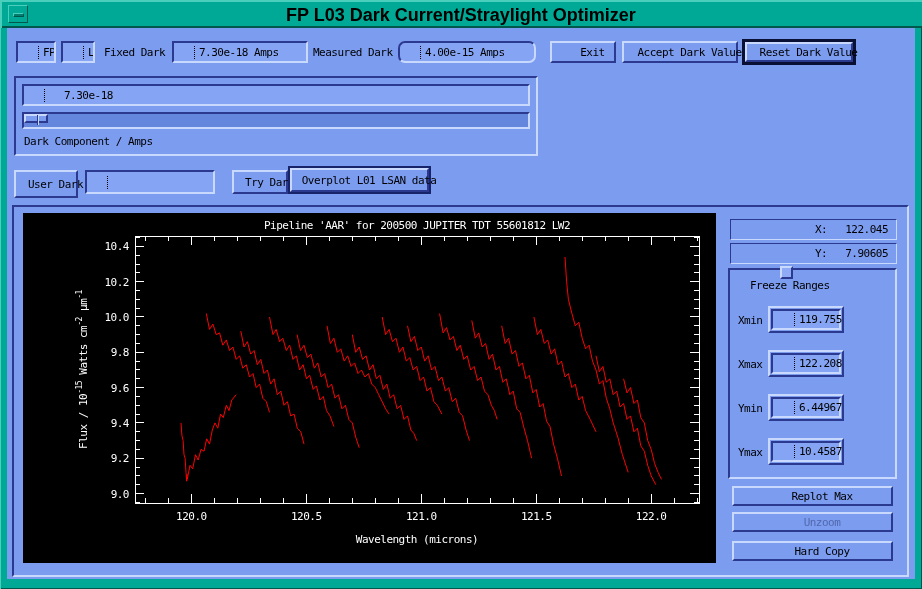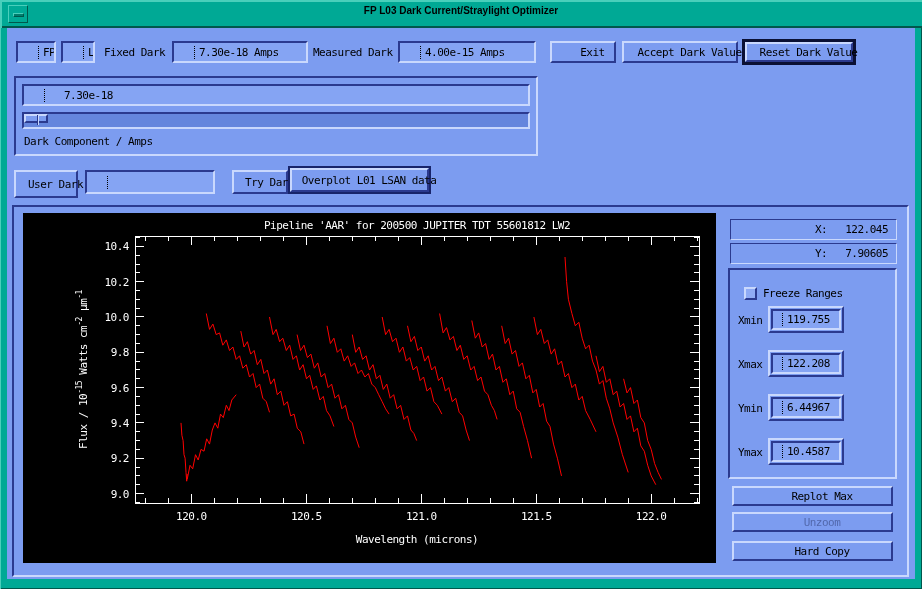--- a/index.html
+++ b/index.html
@@ -7,21 +7,21 @@
     --bg:#7c9cf0; --bg-field:#85a4f3; --lt:#c9d8fd; --dk:#2b3a8f;
     --trough:#6586dd; --ring:#0a1034;
   }
   *{margin:0;padding:0;box-sizing:border-box;}
   html,body{width:922px;height:589px;}
   body{font-family:"DejaVu Sans Mono","Liberation Mono",monospace;font-size:11px;letter-spacing:-0.5px;color:#000;background:var(--teal);overflow:hidden;}
   #window{position:relative;width:922px;height:589px;background:var(--teal);box-shadow:inset 1px 1px 0 var(--teal-lt), inset -1px -1px 0 var(--teal-dk);}
   .titlebar{position:absolute;left:0;top:0;width:922px;height:28px;background:var(--teal);
     box-shadow:inset 0 2px 0 var(--teal-lt), inset 2px 0 0 var(--teal-lt), inset 0 -2px 0 var(--teal-dk);}
   .titlebar .title{position:absolute;left:0;top:5px;width:100%;text-align:center;
-    font-family:"Liberation Sans","DejaVu Sans",sans-serif;font-weight:bold;font-size:10px;letter-spacing:0;}
+    font-family:"Liberation Sans","DejaVu Sans",sans-serif;font-weight:bold;font-size:18px;letter-spacing:0;}
   .menu-btn{position:absolute;left:8px;top:5px;width:20px;height:18px;background:var(--teal);
     border-top:1px solid var(--teal-lt);border-left:1px solid var(--teal-lt);
     border-bottom:1px solid var(--teal-dk);border-right:1px solid var(--teal-dk);}
   .menu-btn .dash{position:absolute;left:4px;top:7px;width:11px;height:4px;background:#007d6d;
     border-top:1px solid var(--teal-lt);border-left:1px solid var(--teal-lt);
     border-bottom:1px solid var(--teal-dk);border-right:1px solid var(--teal-dk);}
   .content{position:absolute;left:7px;top:28px;width:908px;height:551px;background:var(--bg);}
 
   .raised{background:var(--bg);
     border-top:2px solid var(--lt);border-left:2px solid var(--lt);
@@ -46,21 +46,21 @@
   .readout{display:flex;align-items:center;padding:0 8px 0 84px;justify-content:space-between;}
   .checkbox{width:13px;height:13px;background:#8fabf5;
     border-top:2px solid var(--lt);border-left:2px solid var(--lt);
     border-bottom:2px solid var(--dk);border-right:2px solid var(--dk);}
   .rangerow{display:flex;align-items:center;}
   .range-outer{background:var(--bg);
     border-top:2px solid var(--lt);border-left:2px solid var(--lt);
     border-bottom:2px solid var(--dk);border-right:2px solid var(--dk);padding:1px;}
   .range-inner{display:flex;align-items:center;background:var(--bg-field);width:100%;height:100%;
     border-top:2px solid var(--dk);border-left:2px solid var(--dk);
-    border-bottom:2px solid var(--lt);border-right:2px solid var(--lt);padding-left:8px;}
+    border-bottom:2px solid var(--lt);border-right:2px solid var(--lt);padding-left:20px;}
   #plot-panel{background:#000;}
   #plot-svg text{font-family:"DejaVu Sans Mono","Liberation Mono",monospace;letter-spacing:-0.5px;}
 </style>
 </head>
 <body>
 
 <div id="window">
 
   <div class="titlebar">
     <div class="menu-btn">
@@ -78,21 +78,21 @@
   <div class="abs sunken field" style="left:61px;top:41px;width:34px;height:22px;">
     <span class="caret"></span>
     <span>LW2</span>
   </div>
   <div class="abs label" style="left:104px;top:46px;">Fixed Dark</div>
   <div class="abs sunken field" style="left:172px;top:41px;width:136px;height:22px;">
     <span class="caret"></span>
     <span>7.30e-18 Amps</span>
   </div>
   <div class="abs label" style="left:313px;top:46px;">Measured Dark</div>
-  <div class="abs sunken field" style="left:398px;top:41px;width:138px;height:22px;">
+  <div class="abs sunken field" style="left:398px;top:41px;width:138px;height:22px;border-radius:7px;">
     <span class="caret"></span>
     <span>4.00e-15 Amps</span>
   </div>
   <div class="abs raised btn" style="left:550px;top:41px;width:66px;height:22px;">Exit</div>
   <div class="abs raised btn" style="left:622px;top:41px;width:116px;height:22px;">Accept Dark Value</div>
   <div class="abs raised btn default-ring" style="left:745px;top:42px;width:108px;height:20px;">Reset Dark Value</div>
 
   <div class="abs frame-sunken" style="left:14px;top:76px;width:524px;height:80px;"></div>
   <div class="abs sunken field" style="left:22px;top:84px;width:508px;height:22px;">
     <span class="caret"></span>
@@ -269,21 +269,21 @@
   <div class="abs sunken-thin readout" style="left:730px;top:219px;width:167px;height:21px;">
     <span>X:</span>
     <span>122.045</span>
   </div>
   <div class="abs sunken-thin readout" style="left:730px;top:243px;width:167px;height:21px;">
     <span>Y:</span>
     <span>7.90605</span>
   </div>
 
   <div class="abs frame-sunken" style="left:728px;top:268px;width:169px;height:211px;"></div>
-  <div class="abs rangerow" style="left:744px;top:287px;">
+  <div class="abs rangerow" style="left:744px;top:266px;flex-direction:column;">
     <div class="checkbox"></div>
     <span style="margin-left:6px;">Freeze Ranges</span>
   </div>
 
   <div class="abs label" style="left:738px;top:314px;">Xmin</div>
   <div class="abs range-outer" style="left:768px;top:306px;width:76px;height:27px;">
     <div class="range-inner">
         <span class="caret"></span>
         <span>119.755</span>
       </div>

